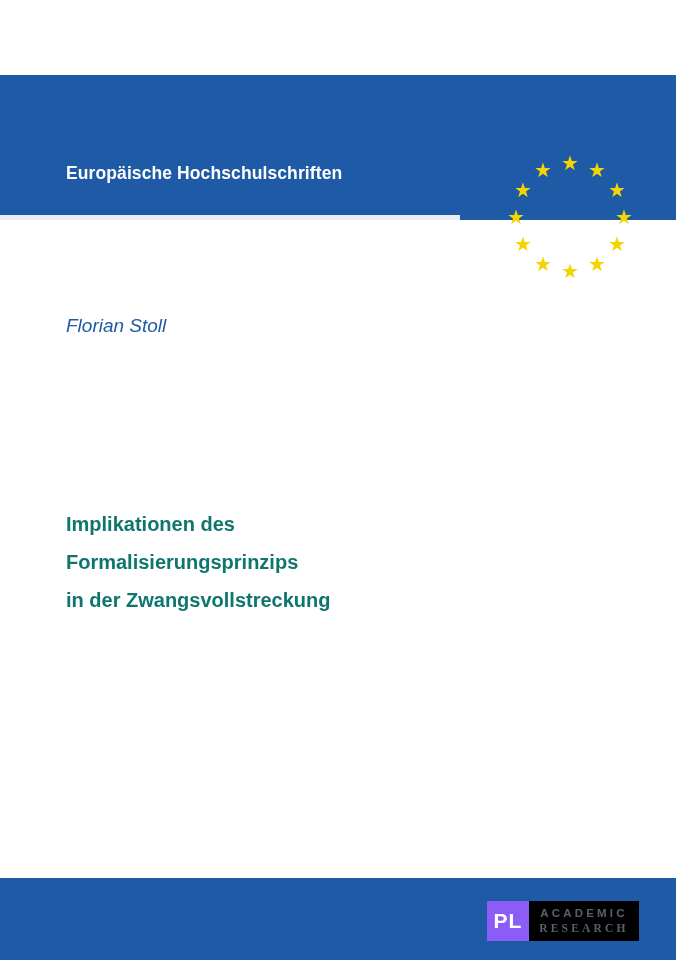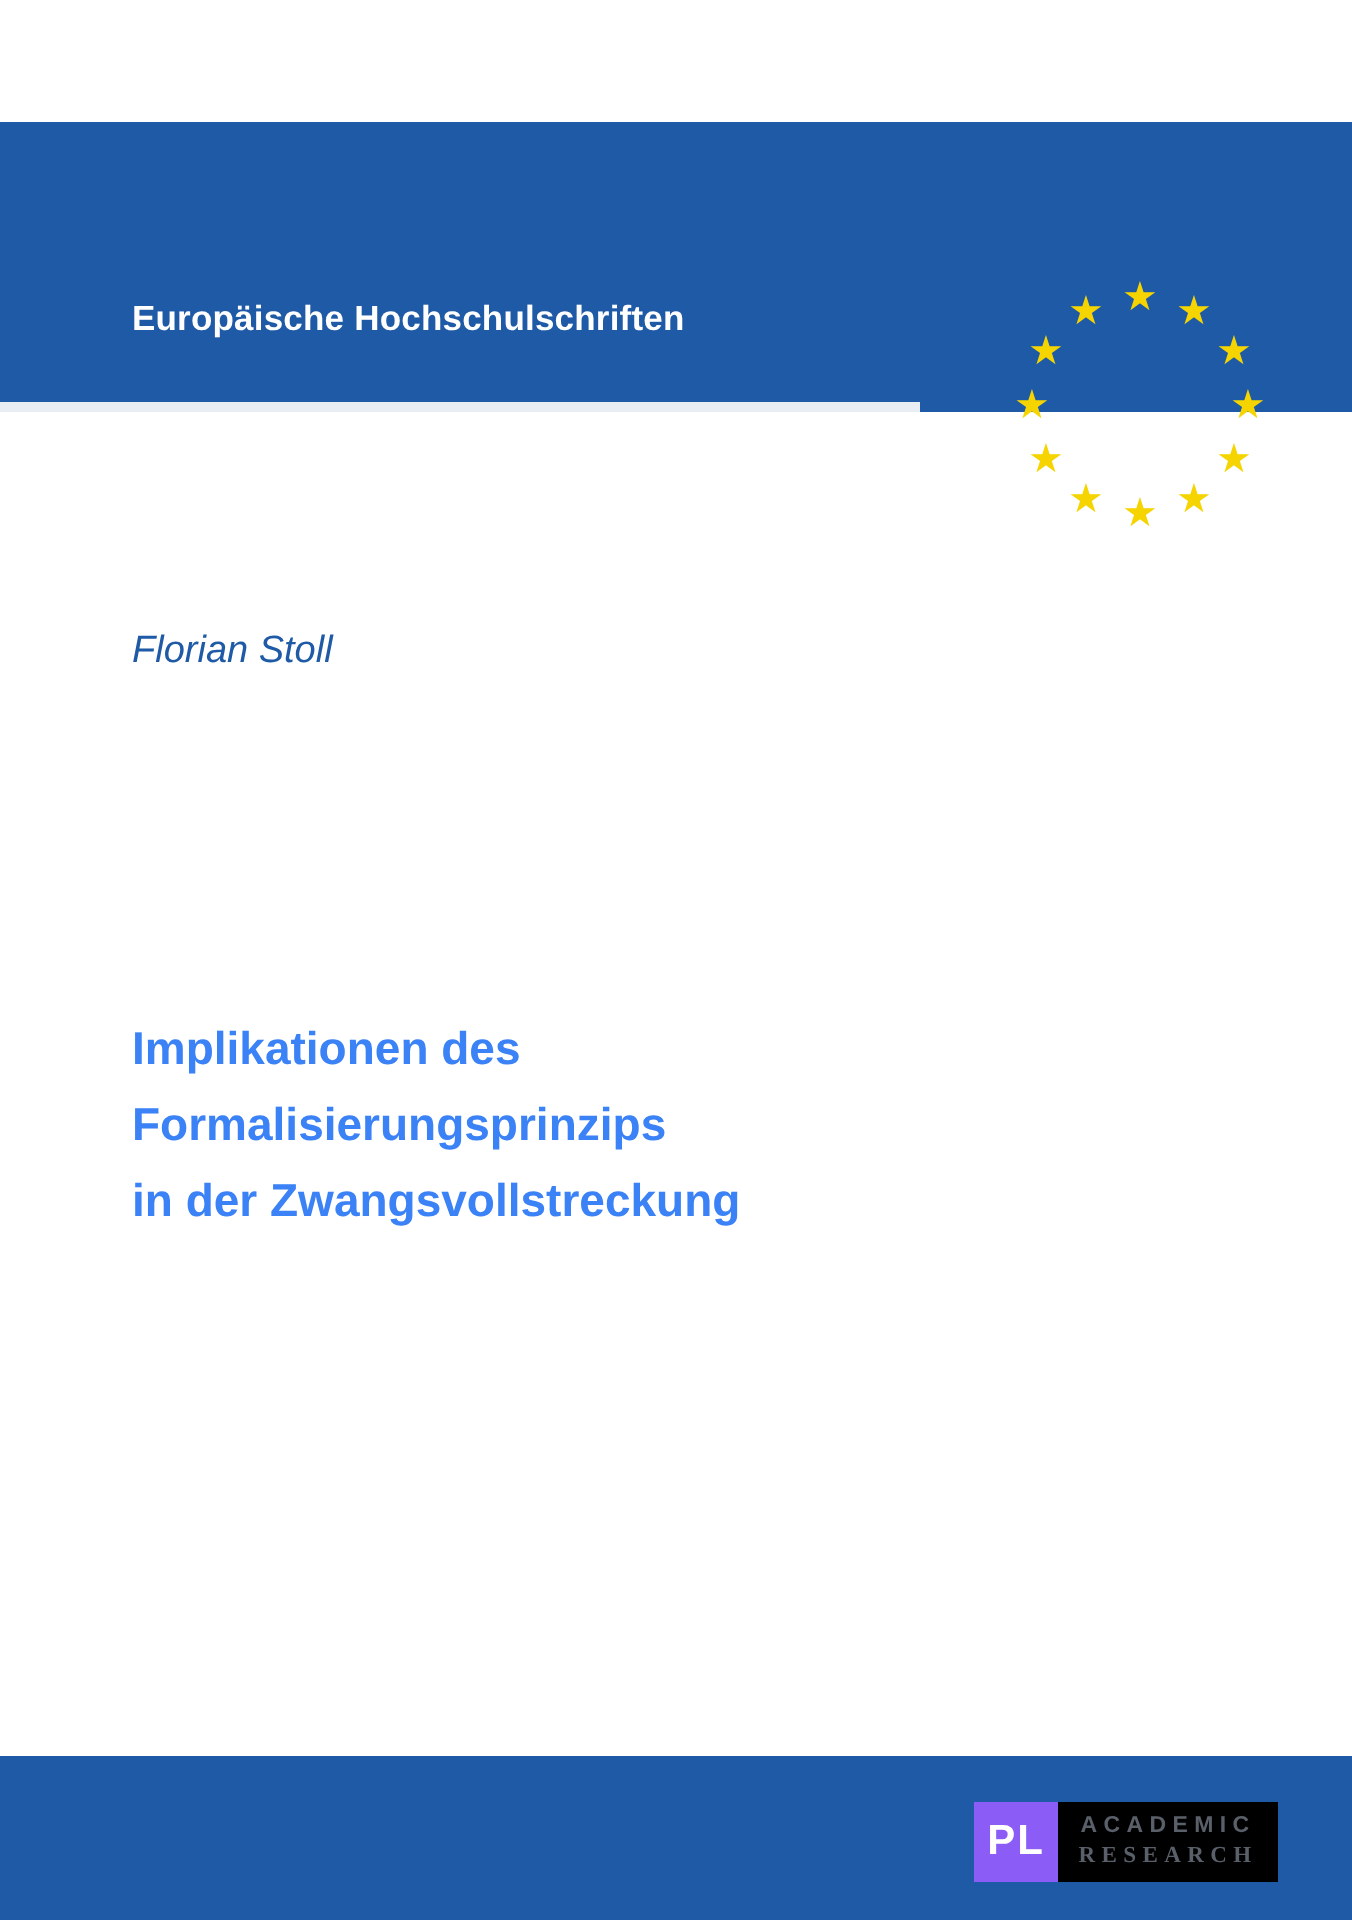--- a/index.html
+++ b/index.html
@@ -17,21 +17,21 @@
     position: relative;
     width: 676px;
     height: 960px;
     background: #ffffff;
   }
 
   
   .top-band {
     position: absolute;
     left: 0;
-    top: 61px;
+    top: 75px;
     width: 676px;
     height: 145px;
     background: #1f5aa6;
   }
   .series-title {
     position: absolute;
     left: 66px;
     top: 88px;
     font-size: 17.5px;
     font-weight: bold;
@@ -86,23 +86,23 @@
   }
 
   
   .title-block {
     position: absolute;
     left: 66px;
     top: 505px;
     width: 560px;
   }
   .title-line {
-    font-size: 23px;
-    font-weight: bold;
-    color: #3b82f6;
+    font-size: 20px;
+    font-weight: bold;
+    color: #0f766e;
     line-height: 38px;
     white-space: nowrap;
   }
 
   
   .bottom-band {
     position: absolute;
     left: 0;
     top: 878px;
     width: 676px;

